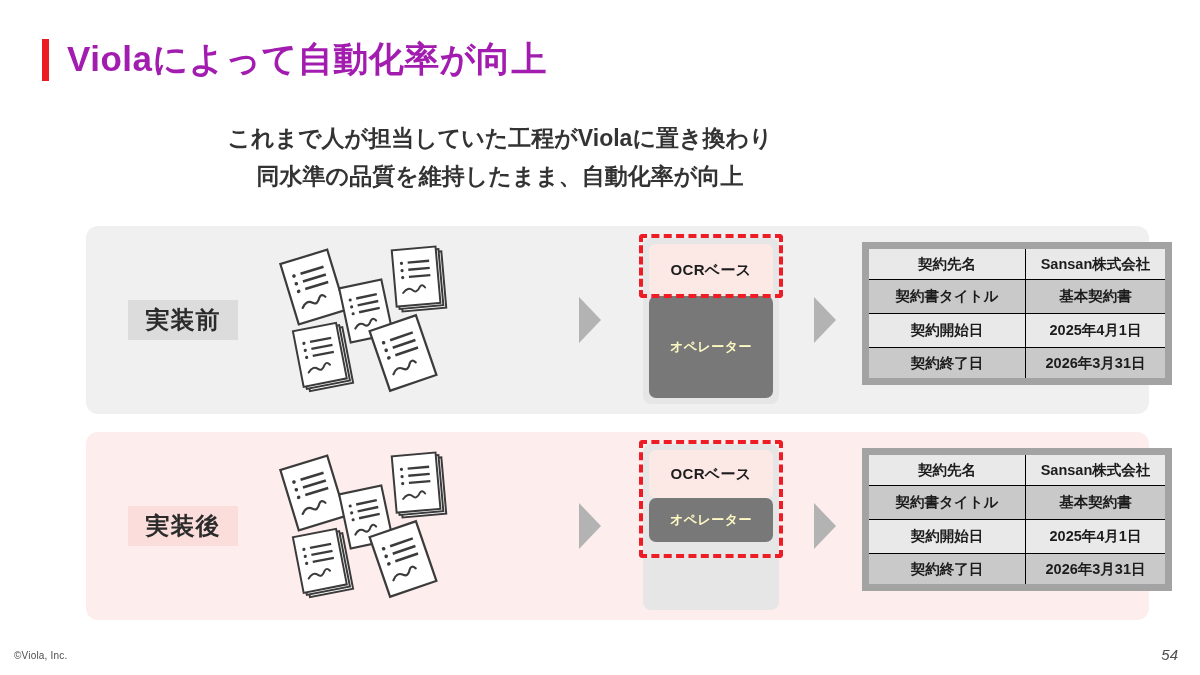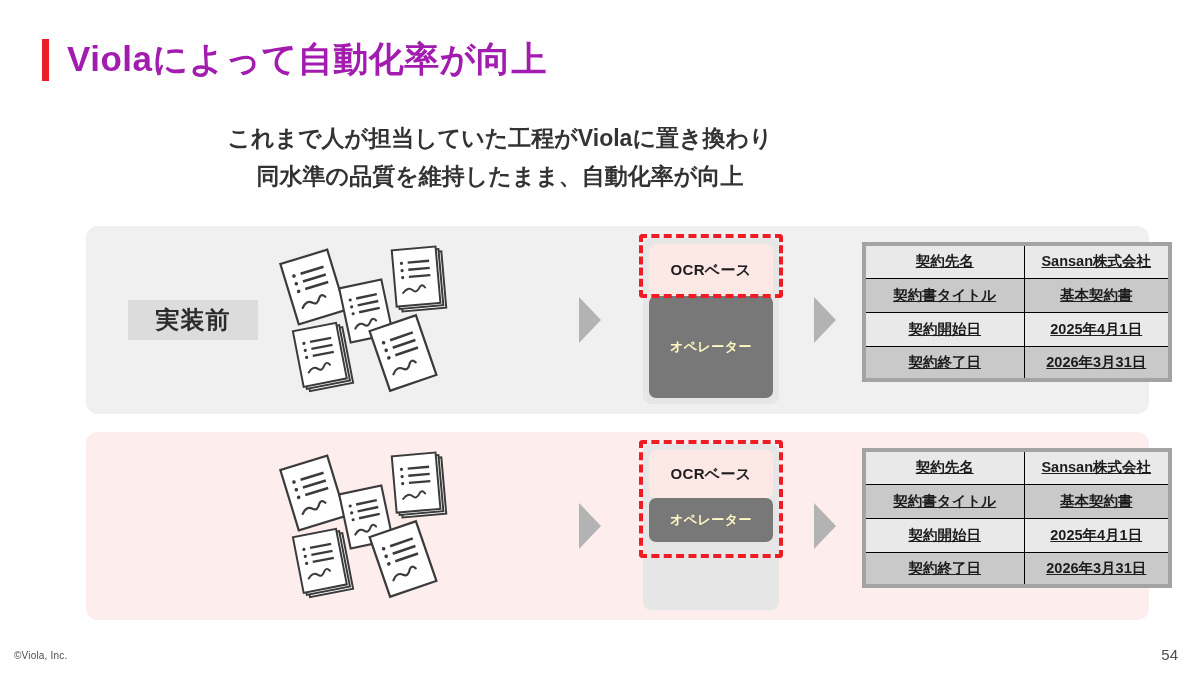--- a/index.html
+++ b/index.html
@@ -64,21 +64,21 @@
     display: flex;
     align-items: center;
   }
   .panel-before { top: 226px; background: #f0f0f0; }
   .panel-after  { top: 432px; background: #fdeeed; }
 
   
   .stage-label {
     position: absolute;
     left: 42px;
-    width: 130px;
+    width: 110px;
     height: 40px;
     display: flex;
     align-items: center;
     justify-content: center;
     font-size: 24px;
     font-weight: bold;
     color: #2b2b2b;
     letter-spacing: 1px;
   }
   .panel-before .stage-label { background: #dcdcdc; }
@@ -178,22 +178,21 @@
   .dash-before { left: 553px; top: 8px;  width: 144px; height: 64px; }
   .dash-after  { left: 553px; top: 8px;  width: 144px; height: 118px; }
 
   
   .contract-table {
     position: absolute;
     left: 776px;
     top: 16px;
     width: 310px;
     border-collapse: collapse;
-    border: 4px solid #a3a3a3;
-    text-decoration: underline;
+    border: 7px solid #a3a3a3;
   }
   .contract-table td {
     border: 1px solid #000000;
     height: 34px;
     text-align: center;
     font-size: 14.5px;
     font-weight: bold;
     color: #1c1c1c;
     padding: 0 4px;
     white-space: nowrap;
@@ -210,20 +209,21 @@
     font-size: 10px;
     color: #4d4d4d;
     letter-spacing: 0.2px;
   }
   .footer-page {
     position: absolute;
     right: 22px;
     bottom: 12px;
     font-size: 15px;
     color: #4d4d4d;
+    font-style: italic;
   }
 </style>
 </head>
 <body>
 
 <div class="title-row">
   <div class="title-bar"></div>
   <div class="title-text">Violaによって自動化率が向上</div>
 </div>
 
@@ -330,20 +330,21 @@
       <tr class="row-dark">
         <td class="key">契約終了日</td>
         <td>2026年3月31日</td>
       </tr>
     </tbody>
   </table>
 </div>
 
 <div class="panel panel-after">
 
+  <div class="stage-label">実装後</div>
 
   <div class="docs">
     <div class="doc doc-1">
       <svg viewBox="0 0 52 66">
         <rect x="1.5" y="1.5" width="49" height="63" fill="#ffffff" stroke="#3b3b3b" stroke-width="2.2"></rect>
         <circle cx="11" cy="17" r="1.8" fill="#3b3b3b"></circle>
           <rect x="18" y="15.4" width="24" height="2.6" fill="#3b3b3b"></rect>
         <circle cx="11" cy="25" r="1.8" fill="#3b3b3b"></circle>
           <rect x="18" y="23.4" width="24" height="2.6" fill="#3b3b3b"></rect>
         <circle cx="11" cy="33" r="1.8" fill="#3b3b3b"></circle>

